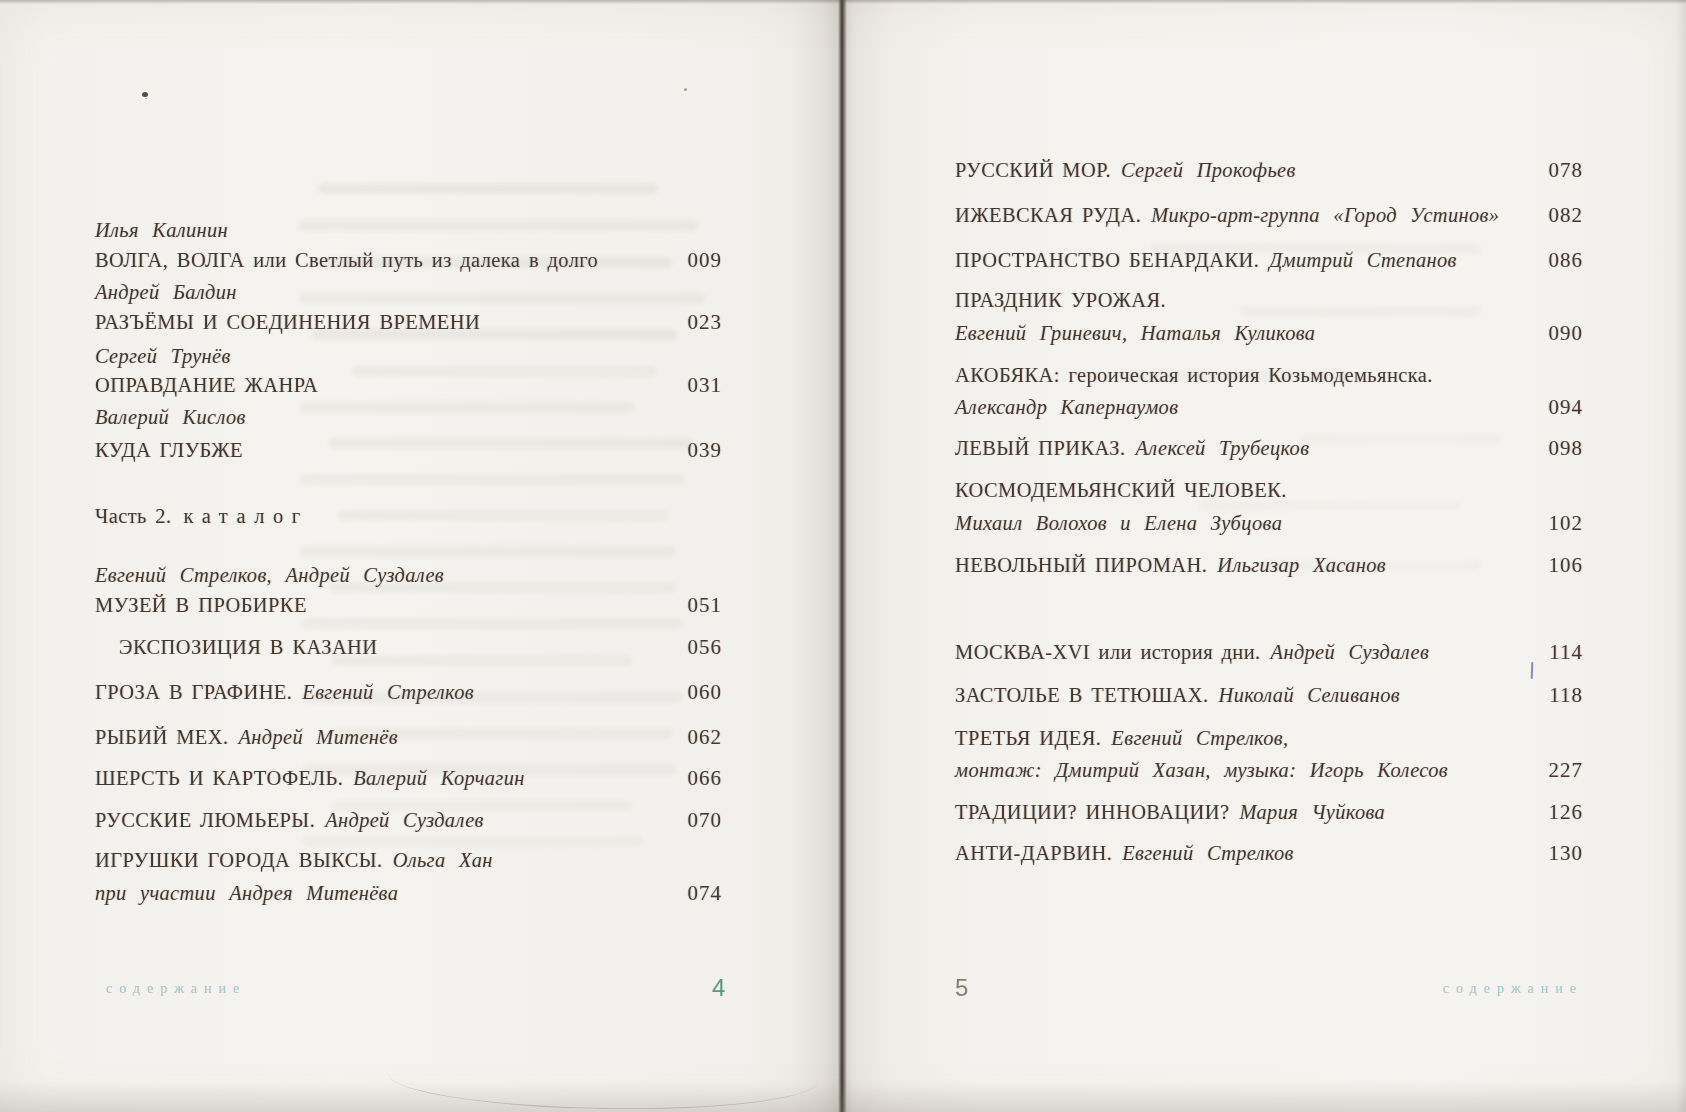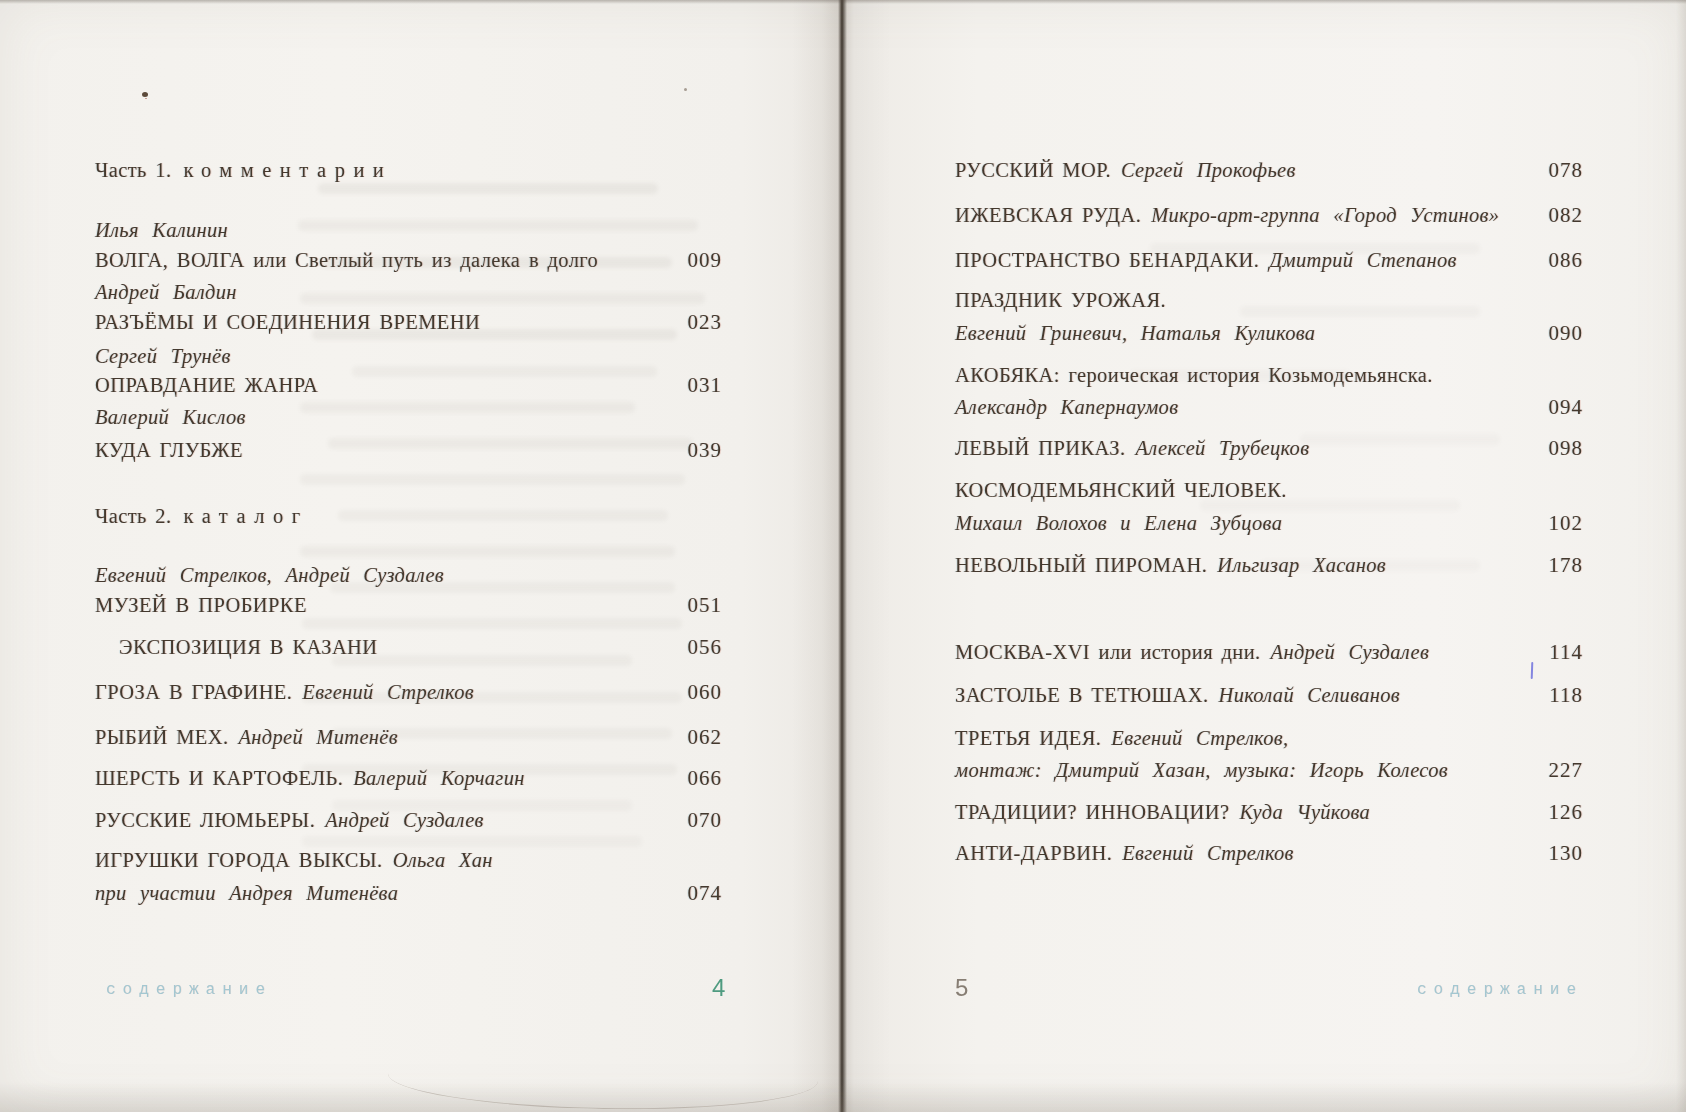--- a/index.html
+++ b/index.html
@@ -93,22 +93,22 @@
     letter-spacing: 1px;
   }
   .heading .spaced {
     letter-spacing: 8.5px;
     margin-left: 12px;
   }
 
   
   .footer-label {
     position: absolute;
-    font-family: Liberation Mono, monospace;
-    font-size: 16px;
+    font-family: Liberation Serif, serif;
+    font-size: 14px;
     letter-spacing: 7px;
     color: #a3c7d1;
     text-shadow: 0.5px 0 0 rgba(160,60,60,0.12);
   }
   .footer-left  { left: 106px; top: 981px; }
   .footer-right { right: 103px; top: 981px; }
   .page-number {
     position: absolute;
     font-family: "Liberation Sans", "DejaVu Sans", sans-serif;
     font-size: 24px;
@@ -148,23 +148,20 @@
     border-bottom: 1px solid rgba(150,140,128,0.45);
     transform: rotate(1deg);
   }
 </style>
 </head>
 <body>
 
 <div class="spread">
 
   <div class="rows-area" id="left-rows">
-    <div class="row heading" style="top:154px">
-      <span class="u">Часть 1.</span><span class="u spaced">комментарии</span>
-    </div>
     <div class="row heading" style="top:500px">
       <span class="u">Часть 2.</span><span class="u spaced">каталог</span>
     </div>
   <div class="row" style="top: 214px;"><span class="i">Илья Калинин</span></div>
       <div class="row" style="top: 244px;"><span class="u">ВОЛГА, ВОЛГА или Светлый путь из далека в долго</span><span class="pg">009</span></div>
       <div class="row" style="top: 276px;"><span class="i">Андрей Балдин</span></div>
       <div class="row" style="top: 306px;"><span class="u">РАЗЪЁМЫ И СОЕДИНЕНИЯ ВРЕМЕНИ</span><span class="pg">023</span></div>
       <div class="row" style="top: 340px;"><span class="i">Сергей Трунёв</span></div>
       <div class="row" style="top: 369px;"><span class="u">ОПРАВДАНИЕ ЖАНРА</span><span class="pg">031</span></div>
       <div class="row" style="top: 401px;"><span class="i">Валерий Кислов</span></div>
@@ -184,26 +181,26 @@
       <div class="row" style="top: 154px;"><span class="u">РУССКИЙ МОР.</span><span class="i">Сергей Прокофьев</span><span class="pg">078</span></div>
       <div class="row" style="top: 199px;"><span class="u">ИЖЕВСКАЯ РУДА.</span><span class="i">Микро-арт-группа «Город Устинов»</span><span class="pg">082</span></div>
       <div class="row" style="top: 244px;"><span class="u">ПРОСТРАНСТВО БЕНАРДАКИ.</span><span class="i">Дмитрий Степанов</span><span class="pg">086</span></div>
       <div class="row" style="top: 284px;"><span class="u">ПРАЗДНИК УРОЖАЯ.</span></div>
       <div class="row" style="top: 317px;"><span class="i">Евгений Гриневич, Наталья Куликова</span><span class="pg">090</span></div>
       <div class="row" style="top: 359px;"><span class="u">АКОБЯКА: героическая история Козьмодемьянска.</span></div>
       <div class="row" style="top: 391px;"><span class="i">Александр Капернаумов</span><span class="pg">094</span></div>
       <div class="row" style="top: 432px;"><span class="u">ЛЕВЫЙ ПРИКАЗ.</span><span class="i">Алексей Трубецков</span><span class="pg">098</span></div>
       <div class="row" style="top: 474px;"><span class="u">КОСМОДЕМЬЯНСКИЙ ЧЕЛОВЕК.</span></div>
       <div class="row" style="top: 507px;"><span class="i">Михаил Волохов и Елена Зубцова</span><span class="pg">102</span></div>
-      <div class="row" style="top: 549px;"><span class="u">НЕВОЛЬНЫЙ ПИРОМАН.</span><span class="i">Ильгизар Хасанов</span><span class="pg">178</span></div>
+      <div class="row" style="top: 549px;"><span class="u">НЕВОЛЬНЫЙ ПИРОМАН.</span><span class="i">Ильгизар Хасанов</span><span class="pg">106</span></div>
       <div class="row" style="top: 636px;"><span class="u">МОСКВА-XVI или история дни.</span><span class="i">Андрей Суздалев</span><span class="pg">114</span></div>
       <div class="row" style="top: 679px;"><span class="u">ЗАСТОЛЬЕ В ТЕТЮШАХ.</span><span class="i">Николай Селиванов</span><span class="pg">118</span></div>
       <div class="row" style="top: 722px;"><span class="u">ТРЕТЬЯ ИДЕЯ.</span><span class="i">Евгений Стрелков,</span></div>
       <div class="row" style="top: 754px;"><span class="i">монтаж: Дмитрий Хазан, музыка: Игорь Колесов</span><span class="pg">227</span></div>
-      <div class="row" style="top: 796px;"><span class="u">ТРАДИЦИИ? ИННОВАЦИИ?</span><span class="i">Куда Чуйкова</span><span class="pg">126</span></div>
+      <div class="row" style="top: 796px;"><span class="u">ТРАДИЦИИ? ИННОВАЦИИ?</span><span class="i">Мария Чуйкова</span><span class="pg">126</span></div>
       <div class="row" style="top: 837px;"><span class="u">АНТИ-ДАРВИН.</span><span class="i">Евгений Стрелков</span><span class="pg">130</span></div>
     </div>
 
   <div class="footer-label footer-left">содержание</div>
   <div class="page-number page-number-left">4</div>
   <div class="page-number page-number-right">5</div>
   <div class="footer-label footer-right">содержание</div>
 
   <div class="gutter"></div>
   <div class="edge-top"></div>

